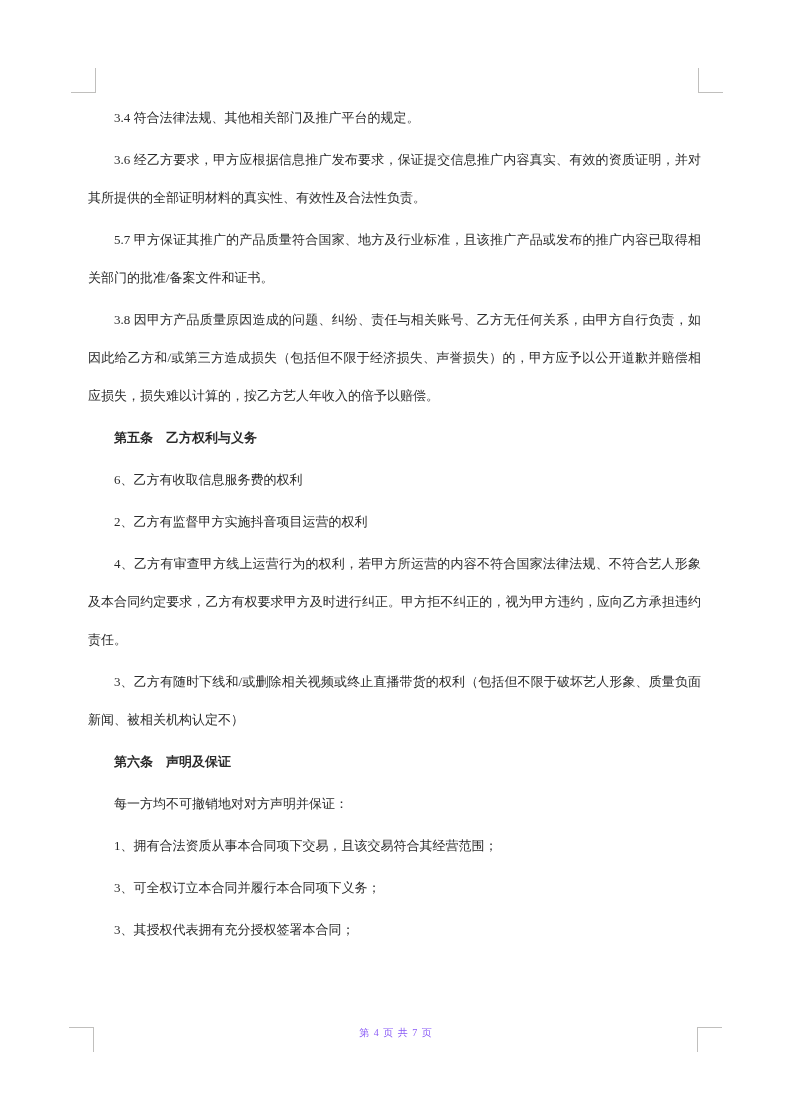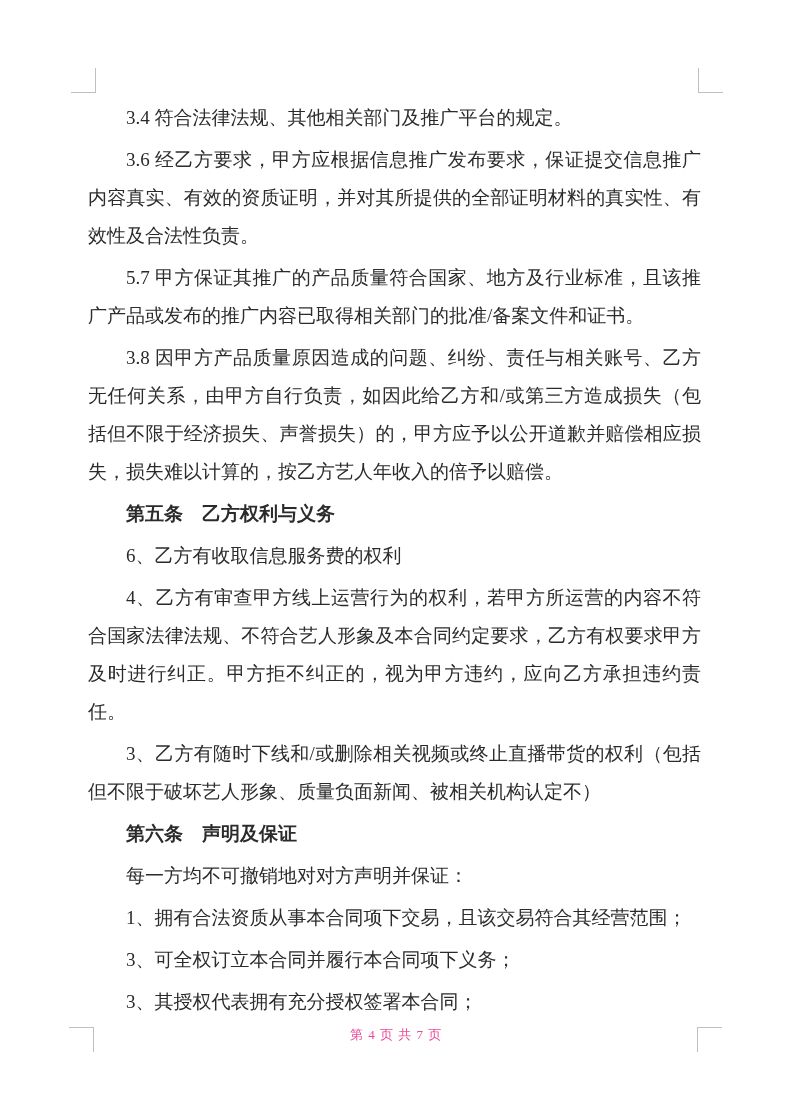--- a/index.html
+++ b/index.html
@@ -14,40 +14,40 @@
     background: #ffffff;
     overflow: hidden;
     font-family: "Liberation Serif", "DejaVu Serif", serif;
   }
   .content {
     position: absolute;
     left: 88px;
     top: 99px;
     width: 613px;
     color: #2b2b2b;
-    font-size: 19px;
+    font-size: 13px;
     line-height: 38px;
     text-align: justify;
   }
   .content p {
     margin: 0 0 4px 0;
     text-indent: 2em;
   }
   .content p.heading {
     font-weight: bold;
   }
   .footer {
     position: absolute;
     top: 1026px;
     left: 0;
     right: 0;
     text-align: center;
-    font-size: 13px;
+    font-size: 10px;
     letter-spacing: 1px;
-    color: #ec4899;
+    color: #8b5cf6;
     font-family: "Liberation Serif", "DejaVu Serif", serif;
   }
   .crop {
     position: absolute;
     width: 24px;
     height: 24px;
   }
   .crop.tl { left: 71px;  top: 68px;   border-right: 1px solid #c0bfbd; border-bottom: 1px solid #c0bfbd; }
   .crop.tr { left: 698px; top: 68px;   border-left: 1px solid #c0bfbd;  border-bottom: 1px solid #c0bfbd; }
   .crop.bl { left: 69px;  top: 1027px; border-right: 1px solid #c0bfbd; border-top: 1px solid #c0bfbd; }
@@ -63,20 +63,21 @@
   <div class="crop bl"></div>
   <div class="crop br"></div>
 
   <div class="content">
     <p class="body">3.4 符合法律法规、其他相关部门及推广平台的规定。</p>
     <p class="body">3.6 经乙方要求，甲方应根据信息推广发布要求，保证提交信息推广内容真实、有效的资质证明，并对其所提供的全部证明材料的真实性、有效性及合法性负责。</p>
     <p class="body">5.7 甲方保证其推广的产品质量符合国家、地方及行业标准，且该推广产品或发布的推广内容已取得相关部门的批准/备案文件和证书。</p>
     <p class="body">3.8 因甲方产品质量原因造成的问题、纠纷、责任与相关账号、乙方无任何关系，由甲方自行负责，如因此给乙方和/或第三方造成损失（包括但不限于经济损失、声誉损失）的，甲方应予以公开道歉并赔偿相应损失，损失难以计算的，按乙方艺人年收入的倍予以赔偿。</p>
     <p class="heading">第五条　乙方权利与义务</p>
     <p class="body">6、乙方有收取信息服务费的权利</p>
+    <p class="body">2、乙方有监督甲方实施抖音项目运营的权利</p>
     <p class="body">4、乙方有审查甲方线上运营行为的权利，若甲方所运营的内容不符合国家法律法规、不符合艺人形象及本合同约定要求，乙方有权要求甲方及时进行纠正。甲方拒不纠正的，视为甲方违约，应向乙方承担违约责任。</p>
     <p class="body">3、乙方有随时下线和/或删除相关视频或终止直播带货的权利（包括但不限于破坏艺人形象、质量负面新闻、被相关机构认定不）</p>
     <p class="heading">第六条　声明及保证</p>
     <p class="body">每一方均不可撤销地对对方声明并保证：</p>
     <p class="body">1、拥有合法资质从事本合同项下交易，且该交易符合其经营范围；</p>
     <p class="body">3、可全权订立本合同并履行本合同项下义务；</p>
     <p class="body">3、其授权代表拥有充分授权签署本合同；</p>
   </div>
 
   <div class="footer">第 4 页 共 7 页</div>

